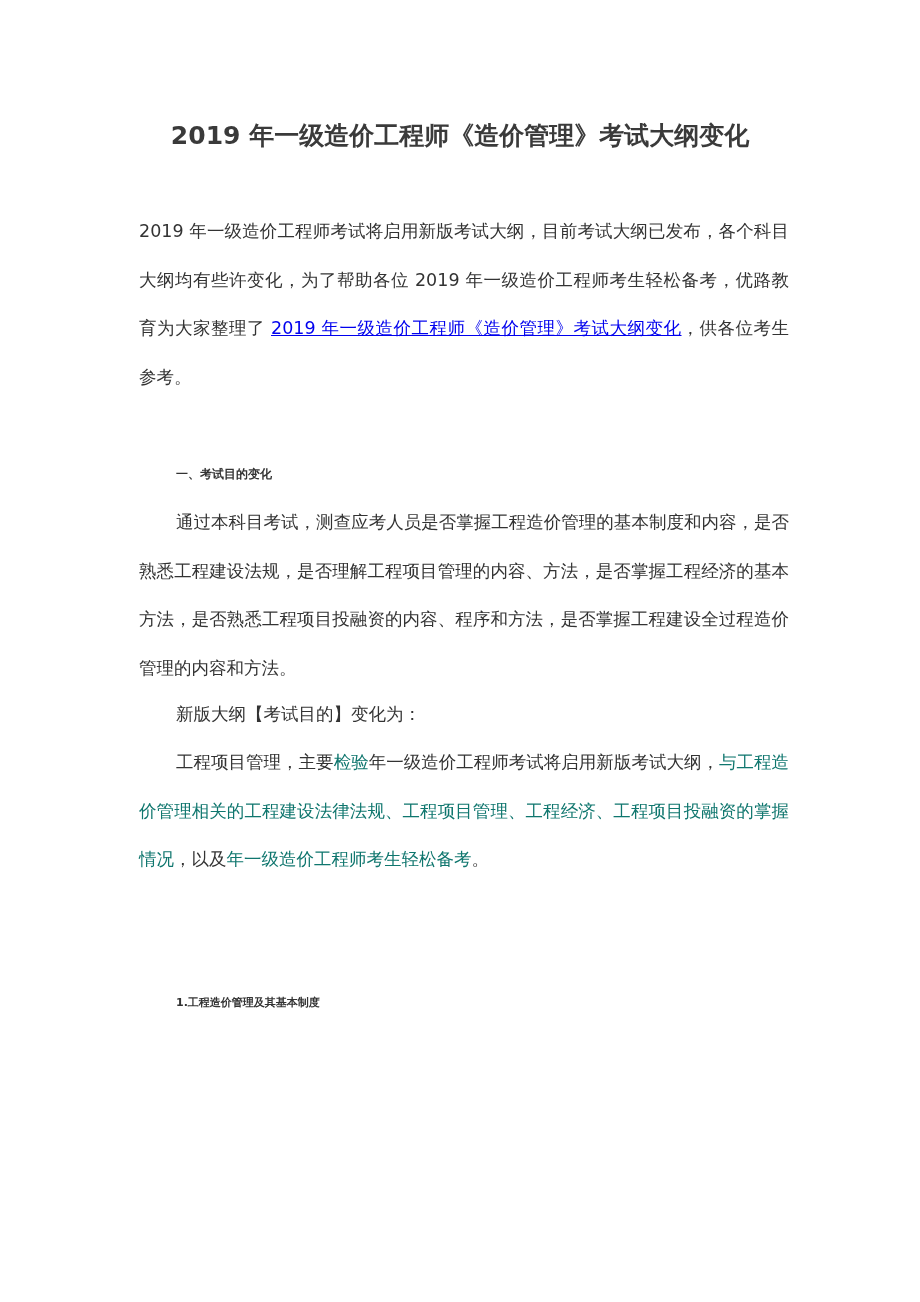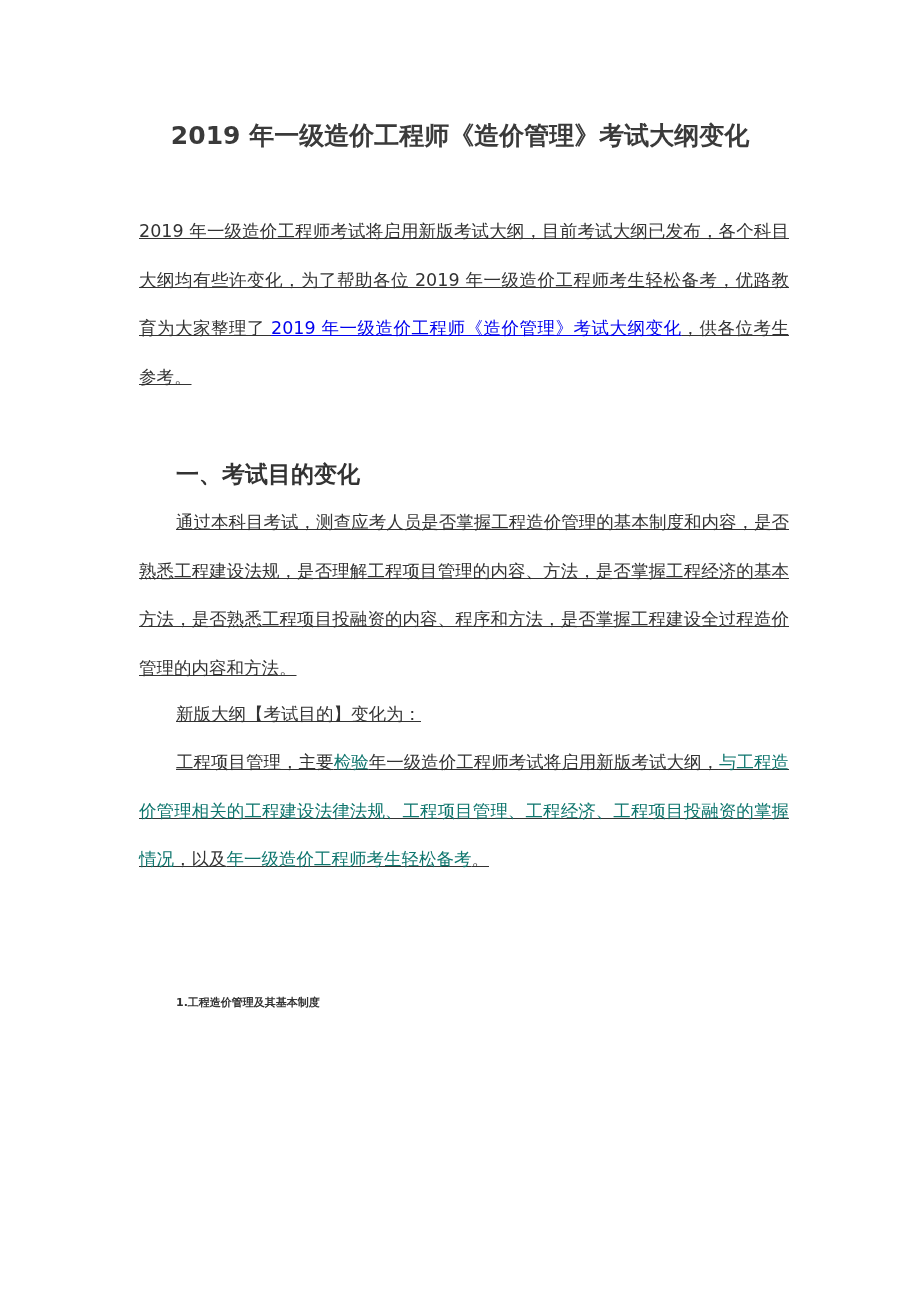--- a/index.html
+++ b/index.html
@@ -35,37 +35,36 @@
       line-height: 40px;
     }
     .para {
       position: absolute;
       left: 139px;
       width: 650px;
       font-size: 17.5px;
       line-height: 48.5px;
       color: #333333;
       text-align: justify;
-      text-decoration: underline;
     }
     .indent {
       text-indent: 37px;
     }
     .link {
       color: #0000ee;
       text-decoration: underline;
       cursor: pointer;
     }
     .red {
       color: #0f766e;
     }
     .h2 {
       position: absolute;
       left: 176px;
-      font-size: 23px;
+      font-size: 12px;
       font-weight: bold;
       color: #333333;
       line-height: 30px;
     }
     .h3 {
       position: absolute;
       left: 176px;
       font-size: 11px;
       font-weight: bold;
       color: #333333;

